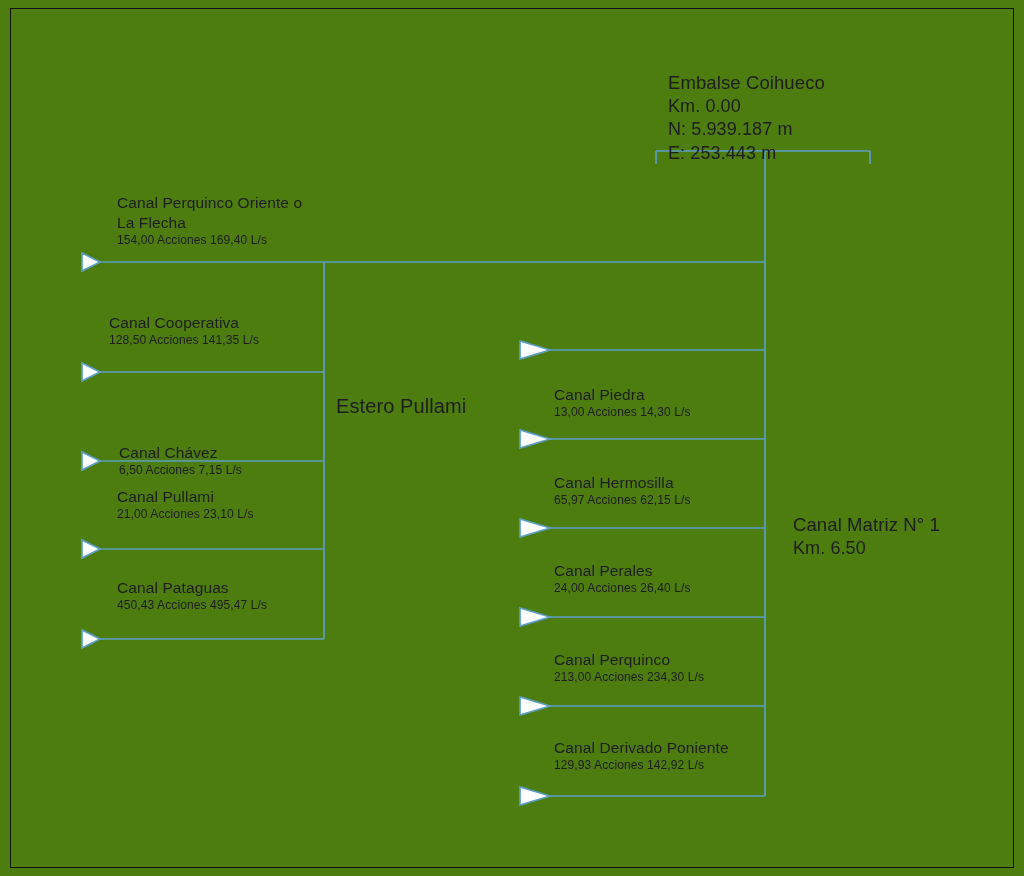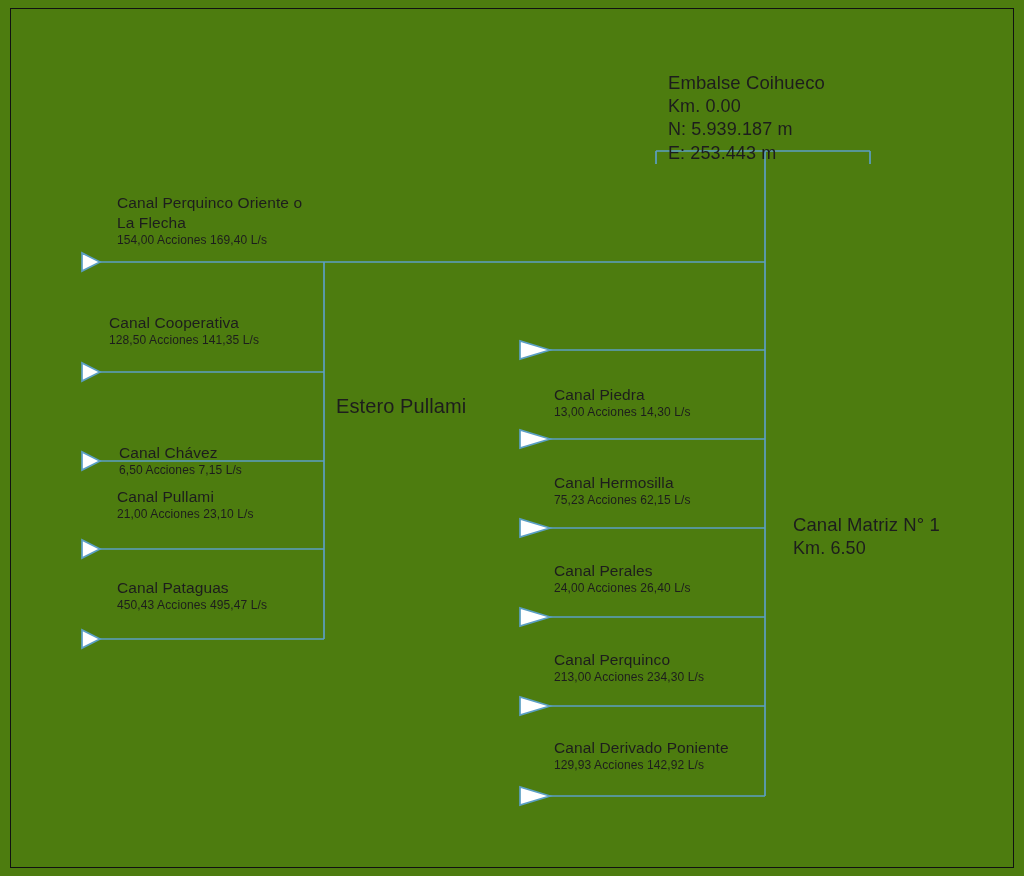--- a/index.html
+++ b/index.html
@@ -190,21 +190,21 @@
   </div>
 
 
   <div class="lbl" style="left:554px; top:385px;">
     <span class="t1">Canal Piedra</span>
     <span class="t2">13,00 Acciones 14,30 L/s</span>
   </div>
 
   <div class="lbl" style="left:554px; top:473px;">
     <span class="t1">Canal Hermosilla</span>
-    <span class="t2">75,23 Acciones 62,15 L/s</span>
+    <span class="t2">65,97 Acciones 62,15 L/s</span>
   </div>
 
   <div class="lbl" style="left:554px; top:561px;">
     <span class="t1">Canal Perales</span>
     <span class="t2">24,00 Acciones 26,40 L/s</span>
   </div>
 
   <div class="lbl" style="left:554px; top:650px;">
     <span class="t1">Canal Perquinco</span>
     <span class="t2">213,00 Acciones 234,30 L/s</span>

